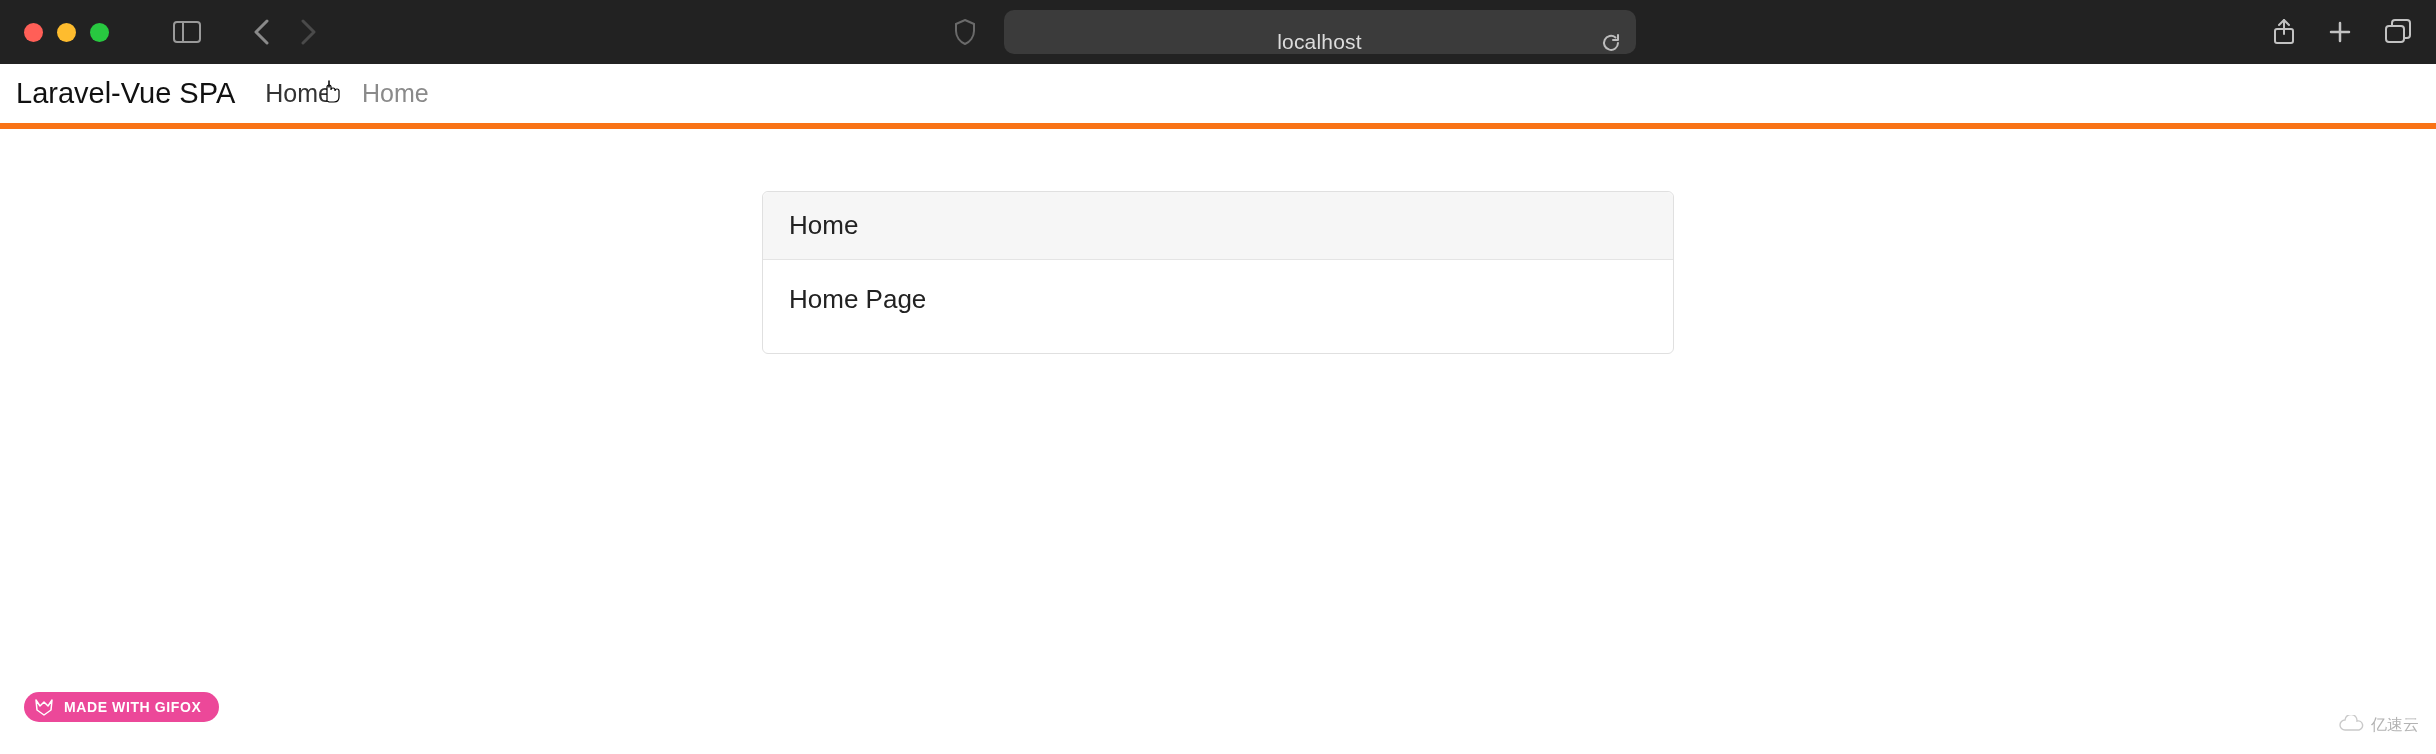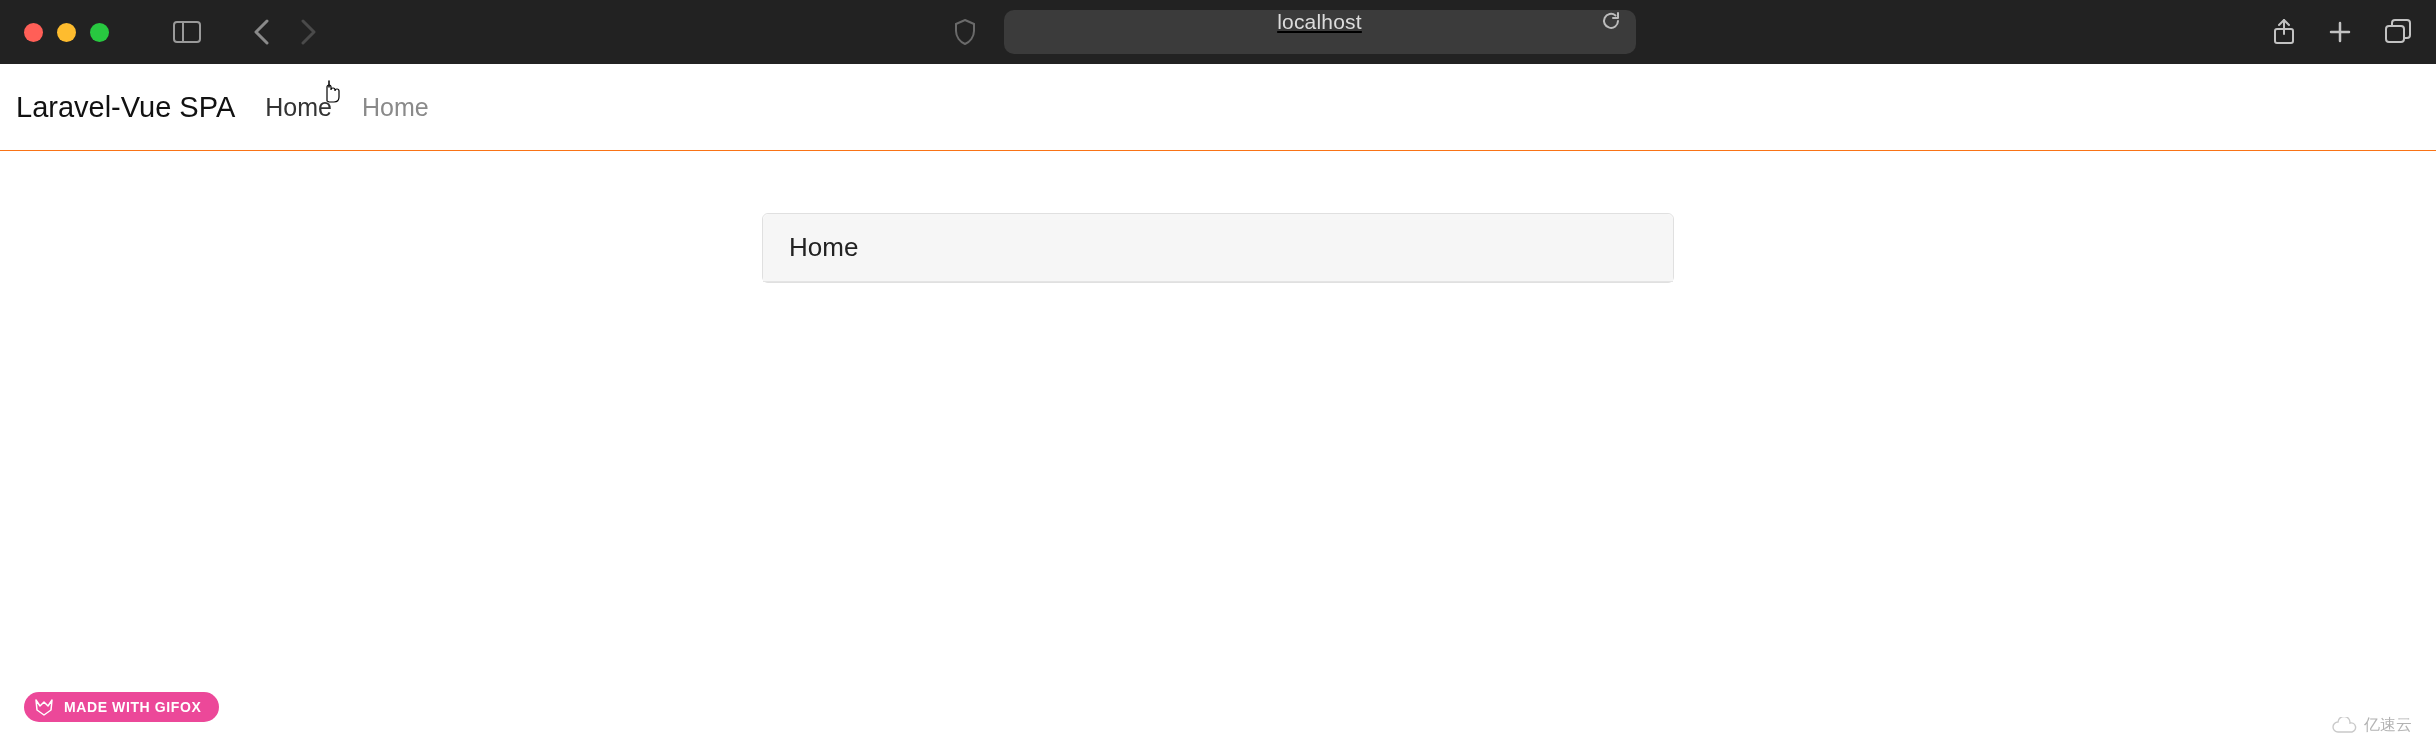--- a/index.html
+++ b/index.html
@@ -13,45 +13,45 @@
     .tl-yellow { background: #febc2e; }
     .tl-green { background: #28c840; }
 
     .sidebar-toggle { margin-left: 48px; color: #9a9a9a; display: flex; align-items: center; }
     .nav-arrows { display: flex; gap: 28px; margin-left: 36px; }
     .nav-arrow { color: #8a8a8a; display: flex; align-items: center; }
     .nav-arrow.disabled { color: #4a4a4a; }
 
     .center-group { flex: 1; display: flex; justify-content: center; align-items: center; gap: 18px; }
     .shield { color: #6a6a6a; display: flex; align-items: center; margin-right: 10px; }
-    .address-bar { width: 632px; height: 44px; background: #3b3b3b; border-radius: 10px; display: flex; align-items: flex-start; justify-content: center; position: relative; text-decoration: underline; }
+    .address-bar { width: 632px; height: 44px; background: #3b3b3b; border-radius: 10px; display: flex; align-items: flex-end; justify-content: center; position: relative; }
     .address-text { color: #dcdcdc; font-size: 21px; letter-spacing: 0.2px; }
     .reload { position: absolute; right: 14px; color: #bcbcbc; display: flex; align-items: center; }
 
     .right-icons { display: flex; gap: 32px; align-items: center; margin-left: auto; }
     .right-icon { color: #c2c2c2; display: flex; align-items: center; }
 
     
-    .page-navbar { height: 87px; background: #ffffff; border-bottom: 1px solid #f97316; display: flex; align-items: center; padding: 0 16px; gap: 30px; }
+    .page-navbar { height: 65px; background: #ffffff; border-bottom: 6px solid #f97316; display: flex; align-items: center; padding: 0 16px; gap: 30px; }
     .brand { font-size: 29px; font-weight: 400; color: #111; }
     .nav-link { font-size: 25px; color: #333; cursor: pointer; }
     .nav-link.muted { color: #8a8a8a; }
 
     
     .content-wrap { padding: 62px 0 0 0; display: flex; justify-content: center; }
     .card { width: 912px; border: 1px solid #e0e0e0; border-radius: 6px; background: #ffffff; }
     .card-header { background: #f6f6f6; border-bottom: 1px solid #e4e4e4; padding: 18px 26px; font-size: 26px; color: #222; border-top-left-radius: 6px; border-top-right-radius: 6px; }
     .card-body { padding: 24px 26px 38px 26px; font-size: 26px; color: #222; }
 
     
     .gifox-badge { position: absolute; left: 24px; bottom: 32px; background: #ec4899; color: #fff; border-radius: 20px; height: 30px; display: flex; align-items: center; gap: 10px; padding: 0 18px 0 10px; font-size: 14px; font-weight: 700; letter-spacing: 0.6px; }
     .fox-icon { display: flex; align-items: center; }
 
     
-    .watermark { position: absolute; right: 24px; bottom: 18px; color: #b3b3b3; font-size: 16px; display: flex; align-items: center; gap: 6px; }
+    .watermark { position: absolute; right: 17px; bottom: 18px; color: #b3b3b3; font-size: 16px; display: flex; gap: 6px; }
     .watermark svg { opacity: 0.7; }
 
     
     .cursor { position: absolute; left: 320px; top: 78px; pointer-events: none; }
   </style>
 </head>
 <body>
 
 <div class="browser-chrome">
   <div class="traffic-lights">
@@ -121,20 +121,21 @@
 
 <div class="page-navbar">
   <div class="brand">Laravel-Vue SPA</div>
   <div class="nav-link">Home</div>
   <div class="nav-link muted">Home</div>
 </div>
 
 <div class="content-wrap">
   <div class="card">
     <div class="card-header">Home</div>
+    <div class="card-body">Home Page</div>
   </div>
 </div>
 
 <div class="gifox-badge">
   <span class="fox-icon">
     <svg width="20" height="18" viewBox="0 0 20 18" fill="none">
         <path d="M2 2 L6 8 L10 4 L14 8 L18 2 L17 12 L10 17 L3 12 Z" stroke="#ffffff" stroke-width="1.5" fill="none" stroke-linejoin="round"></path>
       </svg>
   </span>
   <span>MADE WITH GIFOX</span>

